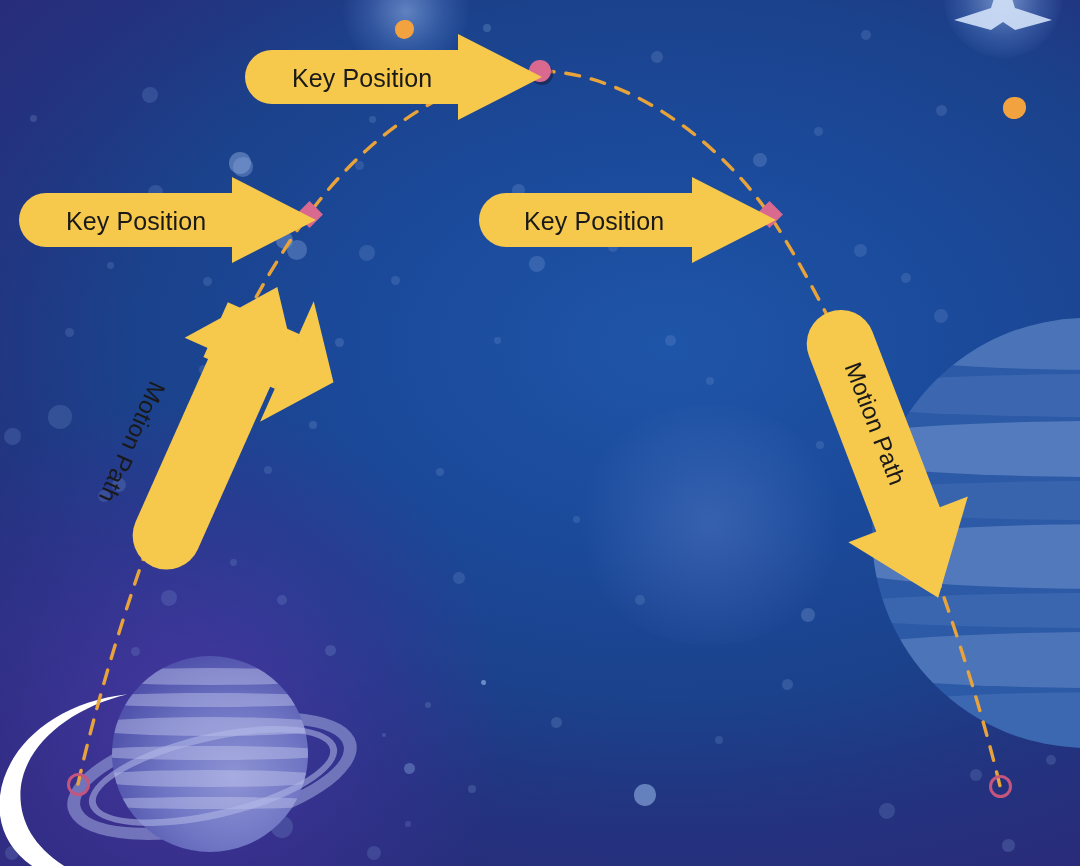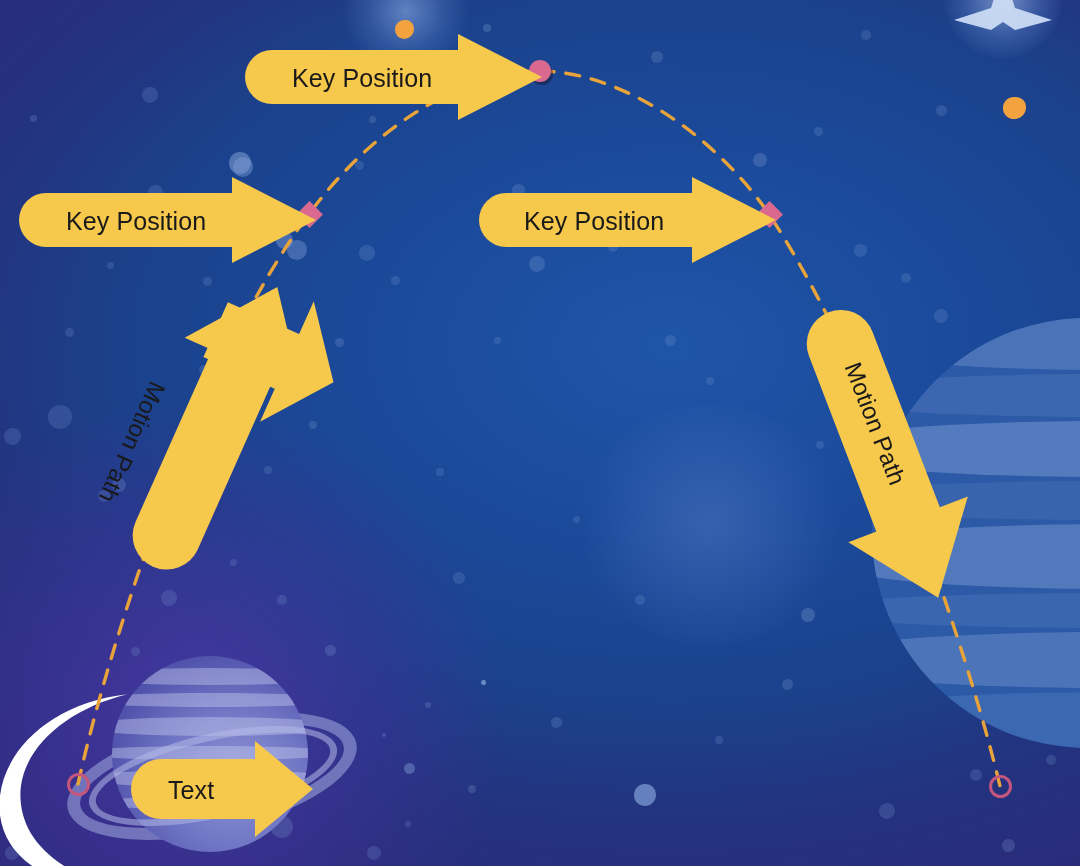--- a/index.html
+++ b/index.html
@@ -306,20 +306,14 @@
   </div>
 
   <div class="arrow arrow-motion" style="left:788px; top:271px; width:180px; height:340px;">
     <svg width="180" height="340" viewBox="0 0 180 340" style="transform: rotate(-21deg); transform-origin: 90px 170px;">
       <path d="M56 66 A34 34 0 0 1 124 66 V280 H56 Z" fill="#f6c84c"></path>
       <path d="M90 338 L154 254 H26 Z" fill="#f6c84c"></path>
     </svg>
     <span class="label" style="left:75px; top:88px; transform: rotate(69deg); transform-origin: left top;">Motion Path</span>
   </div>
 
-  <div class="arrow" style="left:133px; top:741px; width:180px; height:96px;">
-    <svg width="180" height="96" viewBox="0 0 180 96">
-      <path d="M28 18 H122 V0 L180 48 L122 96 V78 H28 A28 28 0 0 1 28 18 Z" fill="#f6c84c"></path>
-    </svg>
-    <span class="label" style="left:35px; top:37px;">Text</span>
-  </div>
 
 </div>
 
 </body></html>

